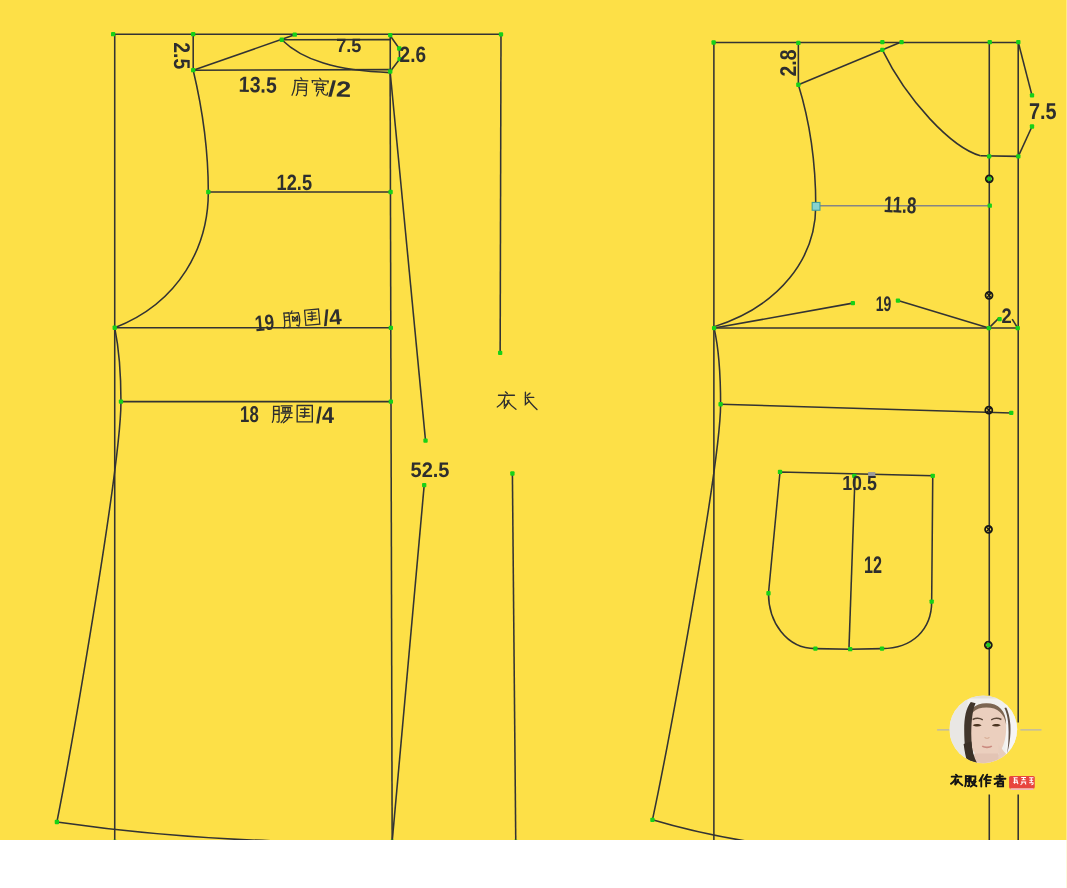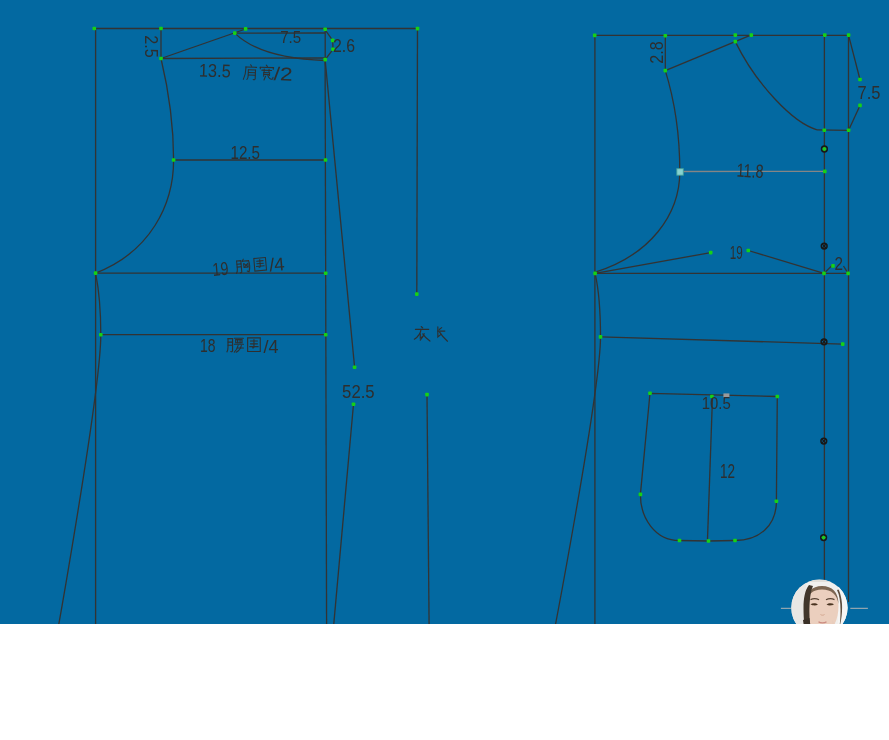--- a/index.html
+++ b/index.html
@@ -1,16 +1,16 @@
 <!DOCTYPE html>
 <html><head>
 <meta charset="utf-8">
 <style>
 html,body{margin:0;padding:0;background:#ffffff;}
-#stage{position:relative;width:889px;height:624px;background:#0369a1;overflow:hidden;}
+#stage{position:relative;width:889px;height:700px;background:#fde047;overflow:hidden;font-weight:bold;}
 svg{position:absolute;left:0;top:0;filter:blur(0px);}
 text{font-family:"Liberation Sans",sans-serif;fill:#2e2e2e;}
 </style>
 </head>
 <body>
 <div id="stage">
 <svg width="889" height="740" viewBox="0 0 889 740">
 <defs>
 <g id="jian" fill="none" stroke-linecap="round">
   <path d="M47,2 L53,11"></path>

